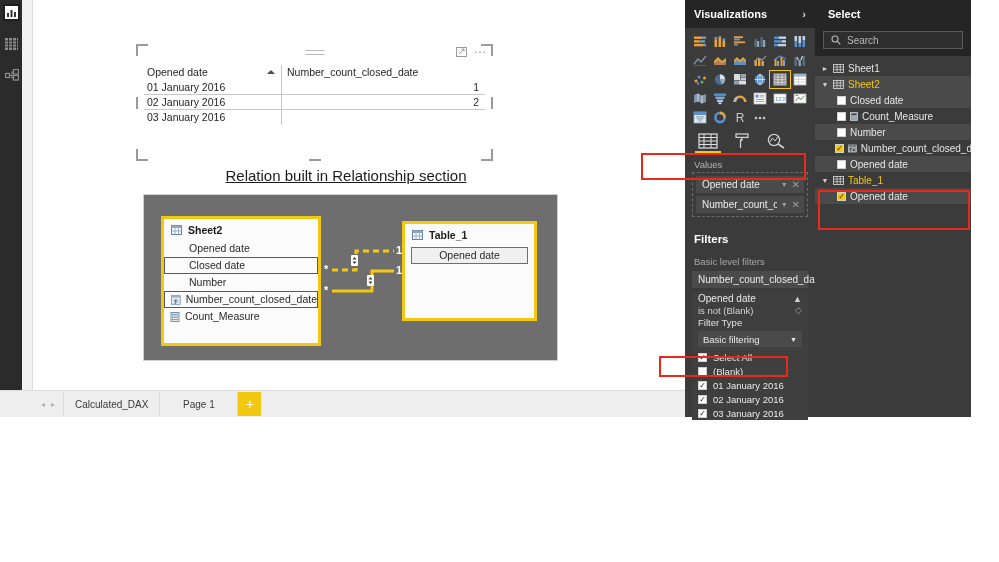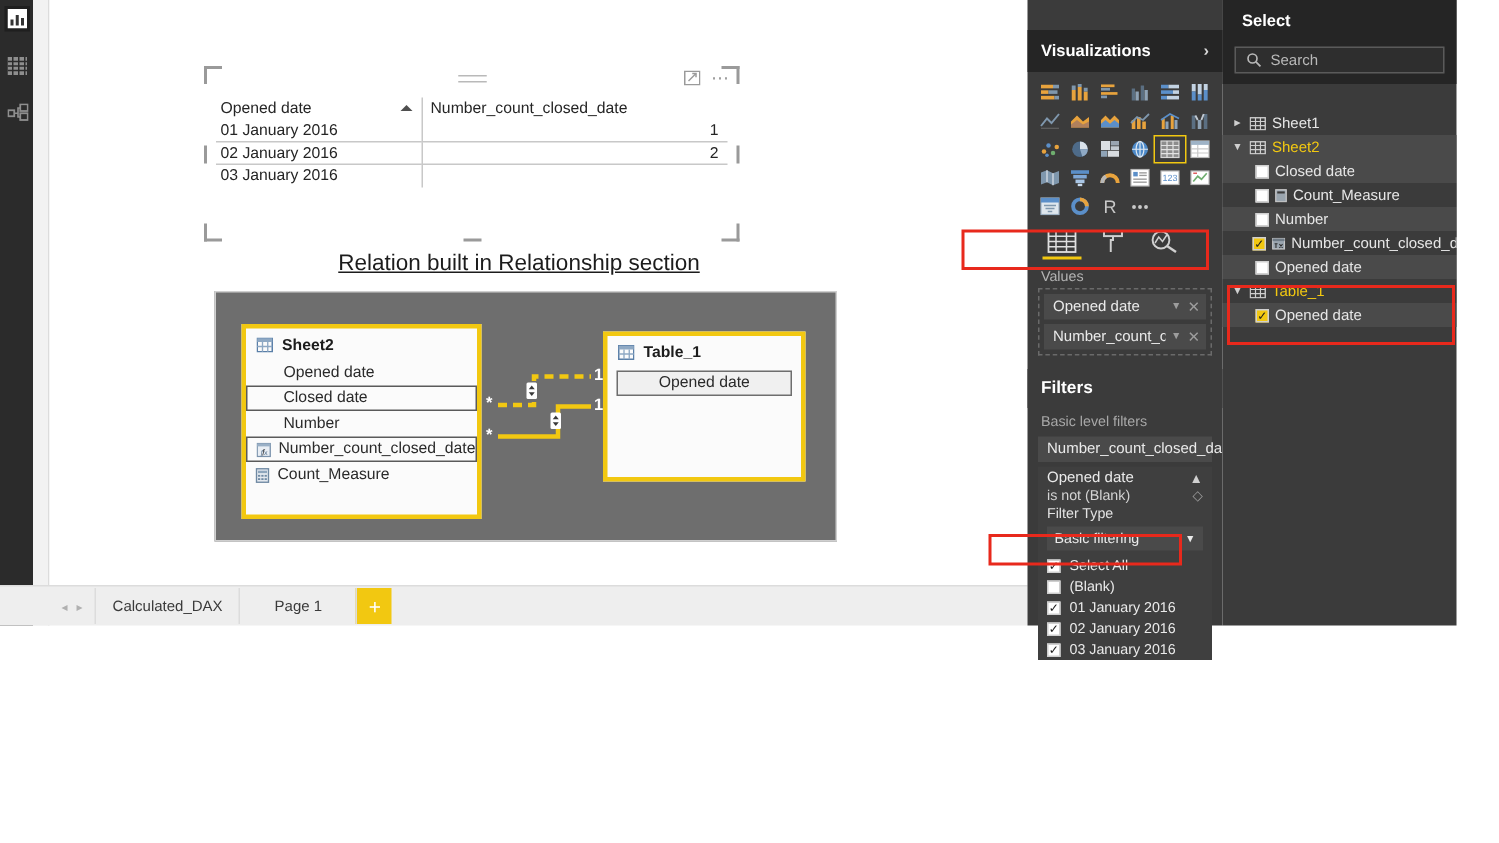--- a/index.html
+++ b/index.html
@@ -120,21 +120,21 @@
   .ptab.add { background: #f2c811; min-width: 24px; padding: 0; color: #ffffff; font-size: 14px; }
 
   
   .vizpanel {
     position: absolute; left: 685px; top: 0; width: 130px; height: 417px;
     background: #3b3b3b;
   }
   .panel-head {
     height: 28px; background: #252525; display: flex; align-items: center;
     justify-content: space-between; padding: 0 9px;
-    color: #ffffff; font-size: 11px; font-weight: bold; margin-top: 20px;
+    color: #ffffff; font-size: 11px; font-weight: bold;
   }
   .chev { color: #d8d8d8; font-size: 11px; }
   .viz-grid {
     padding: 5px 4px 3px 5px; display: grid;
     grid-template-columns: repeat(6, 20px); gap: 2px 0px;
   }
   .viz-cell {
     width: 20px; height: 17px; display: flex; align-items: center; justify-content: center;
   }
   .viz-cell.sel { outline: 1.5px solid #f2c811; }
@@ -188,21 +188,21 @@
   .fld-head {
     height: 28px; background: #252525; display: flex; align-items: center;
     padding-left: 13px; color: #ffffff; font-size: 11px; font-weight: bold;
   }
   .fld-searchwrap { background: #252525; padding: 3px 8px 7px 8px; }
   .fld-search {
     background: #2e2e2e; border: 1px solid #5a5a5a; height: 18px;
     display: flex; align-items: center; gap: 6px; padding-left: 7px;
     font-size: 10px; color: #b9b9b9;
   }
-  .tree { padding-top: 18px; }
+  .tree { padding-top: 4px; }
   .tnode {
     height: 16px; display: flex; align-items: center; gap: 4px;
     padding-left: 6px; font-size: 10px; color: #e6e6e6;
   }
   .tnode.table { color: #e6e6e6; }
   .tnode.table.hl { color: #f2c811; }
   .tnode.field { padding-left: 22px; }
   .tnode.field.shift { padding-left: 20px; }
   .tnode.alt { background: #4a4a4a; }
   .tnode.dark { background: #3b3b3b; }

